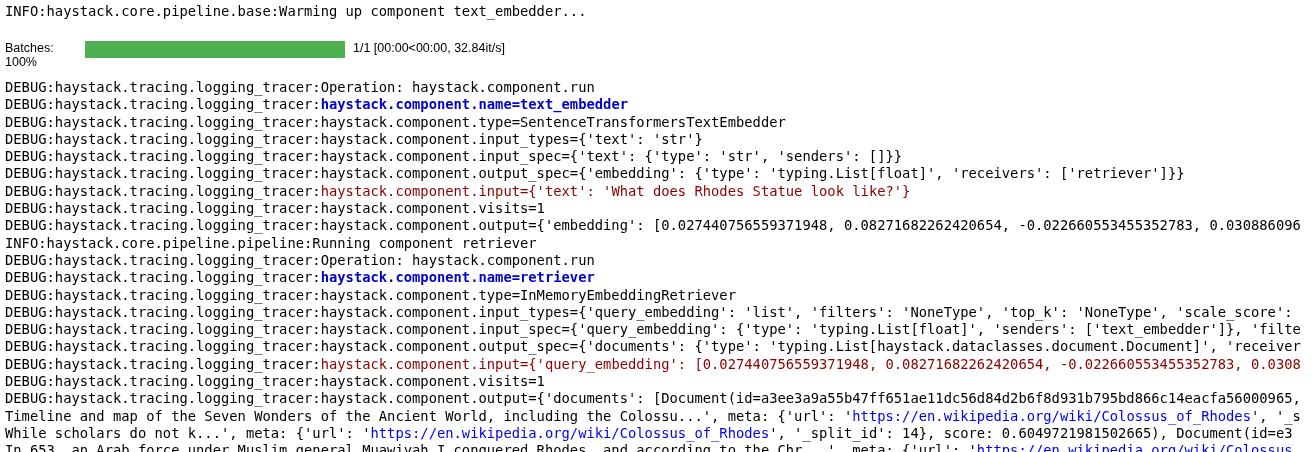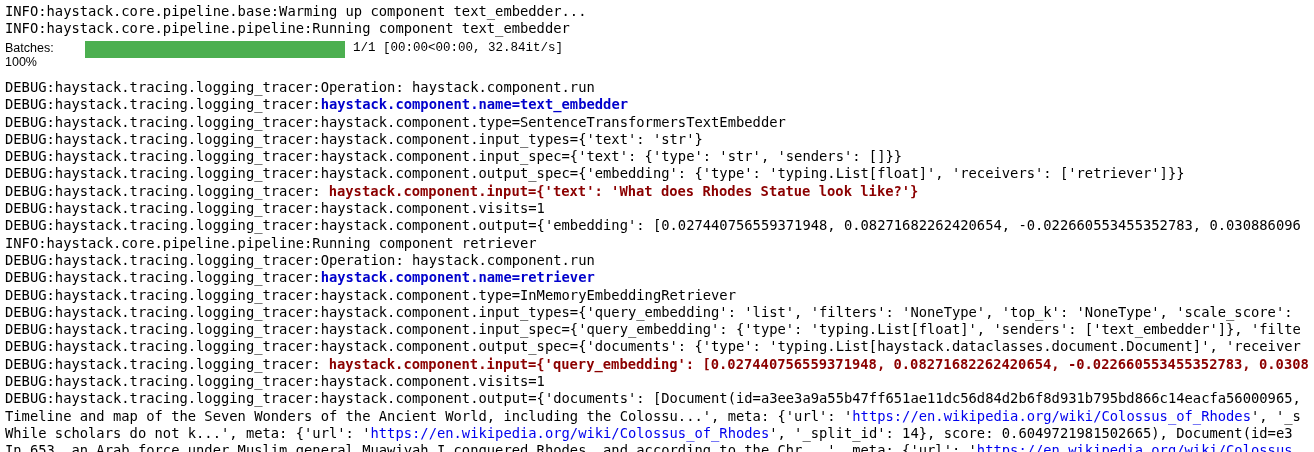--- a/index.html
+++ b/index.html
@@ -13,21 +13,21 @@
   .log {
     font-family: "DejaVu Sans Mono", "Liberation Mono", monospace;
     font-size: 13.8px;
     line-height: 17.3px;
     color: #000000;
     white-space: pre;
   }
   .line { white-space: pre; height: 17.3px; }
   .seg-p { color: #000000; }
   .seg-b { color: var(--accent-blue, #0000cc); font-weight: bold; }
-  .seg-r { color: var(--accent-red, #8b0000); font-weight: bold; margin-left: 8px; }
+  .seg-r { color: var(--accent-red, #8b0000); font-weight: normal; }
   a.seg-l {
     color: var(--link-blue, #0000ee);
     cursor: pointer;
   }
   #top-log { position: absolute; left: 5px; top: 3px; }
   #main-log { position: absolute; left: 5px; top: 79px; }
   .progress-row {
     position: absolute;
     left: 5px;
     top: 41px;
@@ -44,27 +44,27 @@
     height: 17px;
     background: #f4f4f4;
     position: relative;
     overflow: hidden;
   }
   .pfill {
     height: 100%;
     background: var(--progress-green, #4caf50);
     width: 100%;
   }
-  .pstats { margin-left: 8px; white-space: pre; font-family: Liberation Mono, monospace; }
+  .pstats { margin-left: 8px; white-space: pre; }
 </style>
 </head>
 <body>
 
 <div class="screen">
-  <div id="top-log" class="log"><div class="line"><span class="seg-p">INFO:haystack.core.pipeline.base:Warming up component text_embedder...</span></div><div class="line"><span class="seg-p">INFO:haystack.core.pipeline.pipeline:Running component text_embedder</span></div></div>
+  <div id="top-log" class="log"><div class="line"><span class="seg-p">INFO:haystack.core.pipeline.base:Warming up component text_embedder...</span></div></div>
 
   <div class="progress-row">
     <span class="plabel">Batches: 100%</span>
     <div class="ptrack">
       <div class="pfill" id="pfill" style="width: 100%;"></div>
     </div>
     <span class="pstats">1/1 [00:00&lt;00:00, 32.84it/s]</span>
   </div>
 
   <div id="main-log" class="log"><div class="line"><span class="seg-p">DEBUG:haystack.tracing.logging_tracer:Operation: haystack.component.run</span></div><div class="line"><span class="seg-p">DEBUG:haystack.tracing.logging_tracer:</span><span class="seg-b">haystack.component.name=text_embedder</span></div><div class="line"><span class="seg-p">DEBUG:haystack.tracing.logging_tracer:haystack.component.type=SentenceTransformersTextEmbedder</span></div><div class="line"><span class="seg-p">DEBUG:haystack.tracing.logging_tracer:haystack.component.input_types={'text': 'str'}</span></div><div class="line"><span class="seg-p">DEBUG:haystack.tracing.logging_tracer:haystack.component.input_spec={'text': {'type': 'str', 'senders': []}}</span></div><div class="line"><span class="seg-p">DEBUG:haystack.tracing.logging_tracer:haystack.component.output_spec={'embedding': {'type': 'typing.List[float]', 'receivers': ['retriever']}}</span></div><div class="line"><span class="seg-p">DEBUG:haystack.tracing.logging_tracer:</span><span class="seg-r">haystack.component.input={'text': 'What does Rhodes Statue look like?'}</span></div><div class="line"><span class="seg-p">DEBUG:haystack.tracing.logging_tracer:haystack.component.visits=1</span></div><div class="line"><span class="seg-p">DEBUG:haystack.tracing.logging_tracer:haystack.component.output={'embedding': [0.027440756559371948, 0.08271682262420654, -0.022660553455352783, 0.030886096</span></div><div class="line"><span class="seg-p">INFO:haystack.core.pipeline.pipeline:Running component retriever</span></div><div class="line"><span class="seg-p">DEBUG:haystack.tracing.logging_tracer:Operation: haystack.component.run</span></div><div class="line"><span class="seg-p">DEBUG:haystack.tracing.logging_tracer:</span><span class="seg-b">haystack.component.name=retriever</span></div><div class="line"><span class="seg-p">DEBUG:haystack.tracing.logging_tracer:haystack.component.type=InMemoryEmbeddingRetriever</span></div><div class="line"><span class="seg-p">DEBUG:haystack.tracing.logging_tracer:haystack.component.input_types={'query_embedding': 'list', 'filters': 'NoneType', 'top_k': 'NoneType', 'scale_score':</span></div><div class="line"><span class="seg-p">DEBUG:haystack.tracing.logging_tracer:haystack.component.input_spec={'query_embedding': {'type': 'typing.List[float]', 'senders': ['text_embedder']}, 'filte</span></div><div class="line"><span class="seg-p">DEBUG:haystack.tracing.logging_tracer:haystack.component.output_spec={'documents': {'type': 'typing.List[haystack.dataclasses.document.Document]', 'receiver</span></div><div class="line"><span class="seg-p">DEBUG:haystack.tracing.logging_tracer:</span><span class="seg-r">haystack.component.input={'query_embedding': [0.027440756559371948, 0.08271682262420654, -0.022660553455352783, 0.0308</span></div><div class="line"><span class="seg-p">DEBUG:haystack.tracing.logging_tracer:haystack.component.visits=1</span></div><div class="line"><span class="seg-p">DEBUG:haystack.tracing.logging_tracer:haystack.component.output={'documents': [Document(id=a3ee3a9a55b47ff651ae11dc56d84d2b6f8d931b795bd866c14eacfa56000965, </span></div><div class="line"><span class="seg-p">Timeline and map of the Seven Wonders of the Ancient World, including the Colossu...', meta: {'url': '</span><a class="seg-l">https://en.wikipedia.org/wiki/Colossus_of_Rhodes</a><span class="seg-p">', '_s</span></div><div class="line"><span class="seg-p">While scholars do not k...', meta: {'url': '</span><a class="seg-l">https://en.wikipedia.org/wiki/Colossus_of_Rhodes</a><span class="seg-p">', '_split_id': 14}, score: 0.6049721981502665), Document(id=e3</span></div><div class="line"><span class="seg-p">In 653, an Arab force under Muslim general Muawiyah I conquered Rhodes, and according to the Chr...', meta: {'url': '</span><a class="seg-l">https://en.wikipedia.org/wiki/Colossus</a></div></div>

